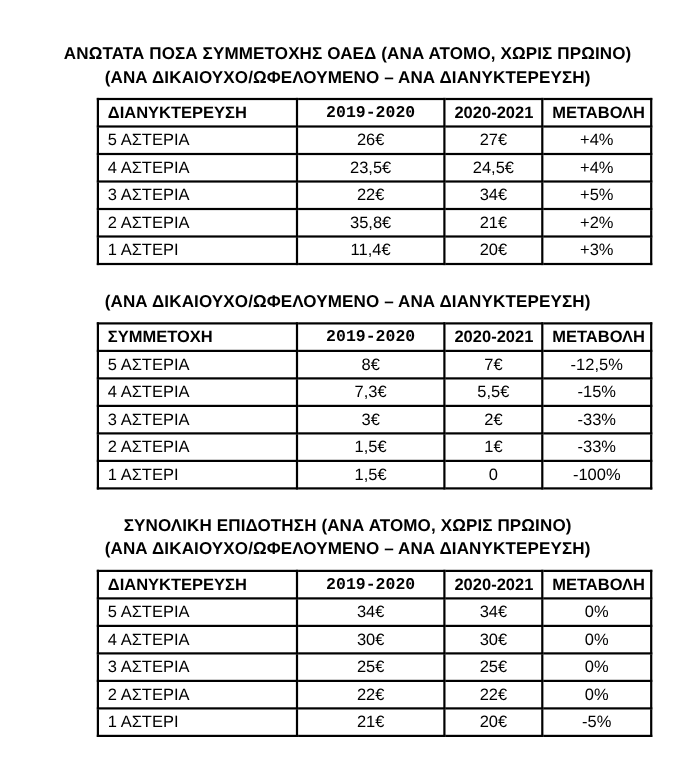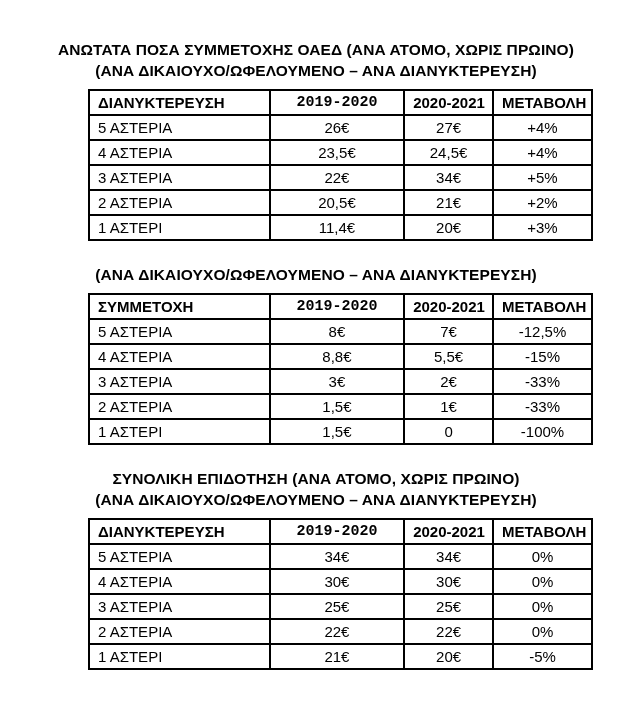--- a/index.html
+++ b/index.html
@@ -82,21 +82,21 @@
             <td>+4%</td>
           </tr>
           <tr>
             <td>3 ΑΣΤΕΡΙΑ</td>
             <td>22€</td>
             <td>34€</td>
             <td>+5%</td>
           </tr>
           <tr>
             <td>2 ΑΣΤΕΡΙΑ</td>
-            <td>20,5€</td>
+            <td>35,8€</td>
             <td>21€</td>
             <td>+2%</td>
           </tr>
           <tr>
             <td>1 ΑΣΤΕΡΙ</td>
             <td>11,4€</td>
             <td>20€</td>
             <td>+3%</td>
           </tr>
         </tbody>
@@ -116,21 +116,21 @@
         </thead>
         <tbody>
           <tr>
             <td>5 ΑΣΤΕΡΙΑ</td>
             <td>8€</td>
             <td>7€</td>
             <td>-12,5%</td>
           </tr>
           <tr>
             <td>4 ΑΣΤΕΡΙΑ</td>
-            <td>8,8€</td>
+            <td>7,3€</td>
             <td>5,5€</td>
             <td>-15%</td>
           </tr>
           <tr>
             <td>3 ΑΣΤΕΡΙΑ</td>
             <td>3€</td>
             <td>2€</td>
             <td>-33%</td>
           </tr>
           <tr>

